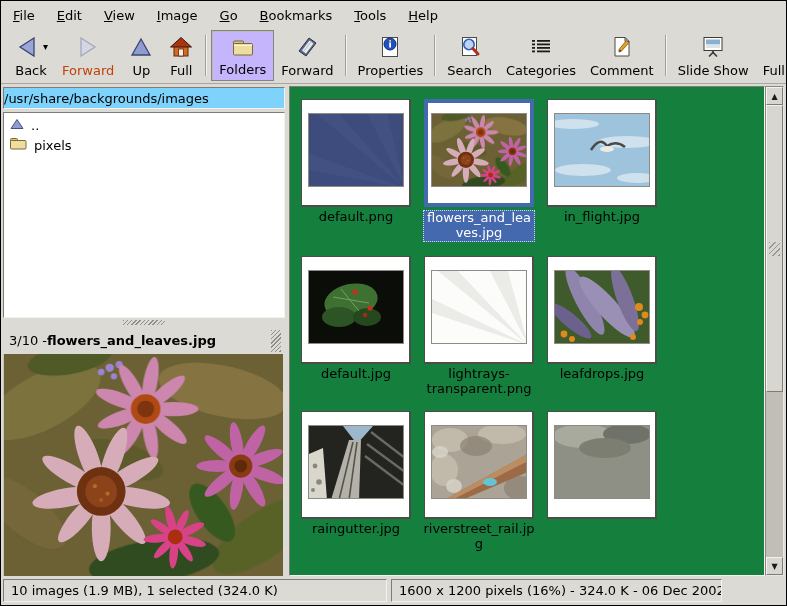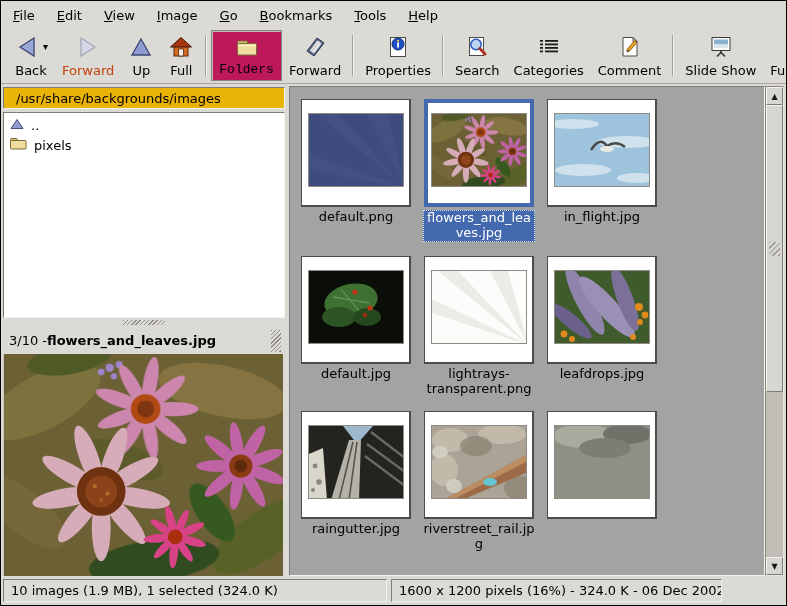--- a/index.html
+++ b/index.html
@@ -15,47 +15,47 @@
   
   .menubar { height:28px; display:flex; align-items:center; padding:0 4px; flex:none; }
   .menu-item { padding:3px 8px; margin-right:6px; cursor:default; white-space:nowrap; }
   .menu-item .mn { text-decoration:underline; }
 
   
   .toolbar { height:55px; flex:none; display:flex; align-items:stretch; padding:1px 2px 2px 2px; border-bottom:1px solid #aaa7a1; }
   .tb-handle { width:7px; margin:4px 3px 4px 1px; background:repeating-linear-gradient(135deg,#a8a5a0 0 1px,#f0eeea 1px 2px,transparent 2px 4px); }
   .tbtn { display:flex; flex-direction:column; align-items:center; justify-content:flex-end; padding:2px 7px 3px 7px; gap:2px; white-space:nowrap; }
   .tbtn .iconbox { height:28px; display:flex; align-items:center; gap:3px; }
-  .tbtn.active { border:1px solid #87847d; background:#be185d; box-shadow:inset 1px 1px 0 #bdbab4;font-family:Liberation Mono, monospace; }
+  .tbtn.active { border:1px solid #87847d; background:#c4b5fd; box-shadow:inset 1px 1px 0 #bdbab4; }
   .tbtn.disabled { color:#c2410c; }
   .tb-sep { width:2px; margin:5px 4px; border-left:1px solid #a3a09a; border-right:1px solid #f4f2ee; }
   .dd-arrow { font-size:10px; line-height:10px; }
 
   .icon-svg { display:block; }
 
   
   .content { flex:1; display:flex; padding:2px 2px 0 2px; gap:4px; min-height:0; }
 
   
   .leftcol { width:282px; flex:none; display:flex; flex-direction:column; min-height:0; }
   .sunken { border:1px solid; border-color:#7f7c76 #f4f2ee #f4f2ee #7f7c76; }
-  .path-entry { height:22px; width:100%; background:#eab308; border:1px solid; border-color:#7f7c76 #f4f2ee #f4f2ee #7f7c76; font-family:"DejaVu Sans","Liberation Sans",sans-serif; font-size:13px; padding:1px 12px; margin:1px 0 3px 0; outline:none; }
+  .path-entry { height:22px; width:100%; background:#7dd3fc; border:1px solid; border-color:#7f7c76 #f4f2ee #f4f2ee #7f7c76; font-family:"DejaVu Sans","Liberation Sans",sans-serif; font-size:13px; padding:1px 0; margin:1px 0 3px 0; outline:none; }
   .folder-list { height:206px; background:#fff; overflow:hidden; padding:3px 2px; }
   .flist-item { display:flex; align-items:center; gap:7px; padding:2px 4px; }
   .splitter { height:9px; display:flex; align-items:center; justify-content:center; }
   .splitter-grip { width:42px; height:5px; background:repeating-linear-gradient(135deg,#908d87 0 1px,transparent 1px 3px); }
   .mid-status { height:27px; display:flex; align-items:center; padding:0 4px 0 6px; }
   .mid-status .fname { font-weight:bold; }
   .mid-grip { margin-left:auto; width:10px; height:22px; background:repeating-linear-gradient(135deg,#908d87 0 1px,transparent 1px 3px); }
   .preview { flex:1; min-height:0; overflow:hidden; border-left:1px solid #c6c3bd; }
   .preview svg { display:block; width:279px; height:100%; }
 
   
   .rightcol { flex:1; display:flex; min-width:0; min-height:0; }
-  .thumb-pane { flex:1; background:#a3a3a3; border:1px solid; border-color:#7f7c76 #f4f2ee #f4f2ee #7f7c76; overflow:hidden; position:relative; }
+  .thumb-pane { flex:1; background:#15803d; border:1px solid; border-color:#7f7c76 #f4f2ee #f4f2ee #7f7c76; overflow:hidden; position:relative; }
   .grid { display:flex; flex-wrap:wrap; align-content:flex-start; padding:12px 0 0 10px; column-gap:11px; row-gap:14px; }
   .cell { width:112px; display:flex; flex-direction:column; align-items:center; }
   .card { width:110px; height:108px; background:#fff; border:1px solid #4c4c48; border-right-width:2px; border-bottom-width:2px; display:flex; justify-content:center; align-items:flex-start; flex:none; }
   .card .timg { margin-top:13px; width:96px; height:74px; border:1px solid #8e8b85; overflow:hidden; }
   .card.sel { border:4px solid #4569ae; }
   .card.sel .timg { margin-top:10px; }
   .timg svg { display:block; }
   .tlabel { margin-top:3px; font-size:13px; line-height:1.15; text-align:center; overflow-wrap:anywhere; min-height:15px; }
   .tlabel.sel { background:#4569ae; color:#fff; border:1px dotted #ccd8ef; padding:0 1px; }
 

